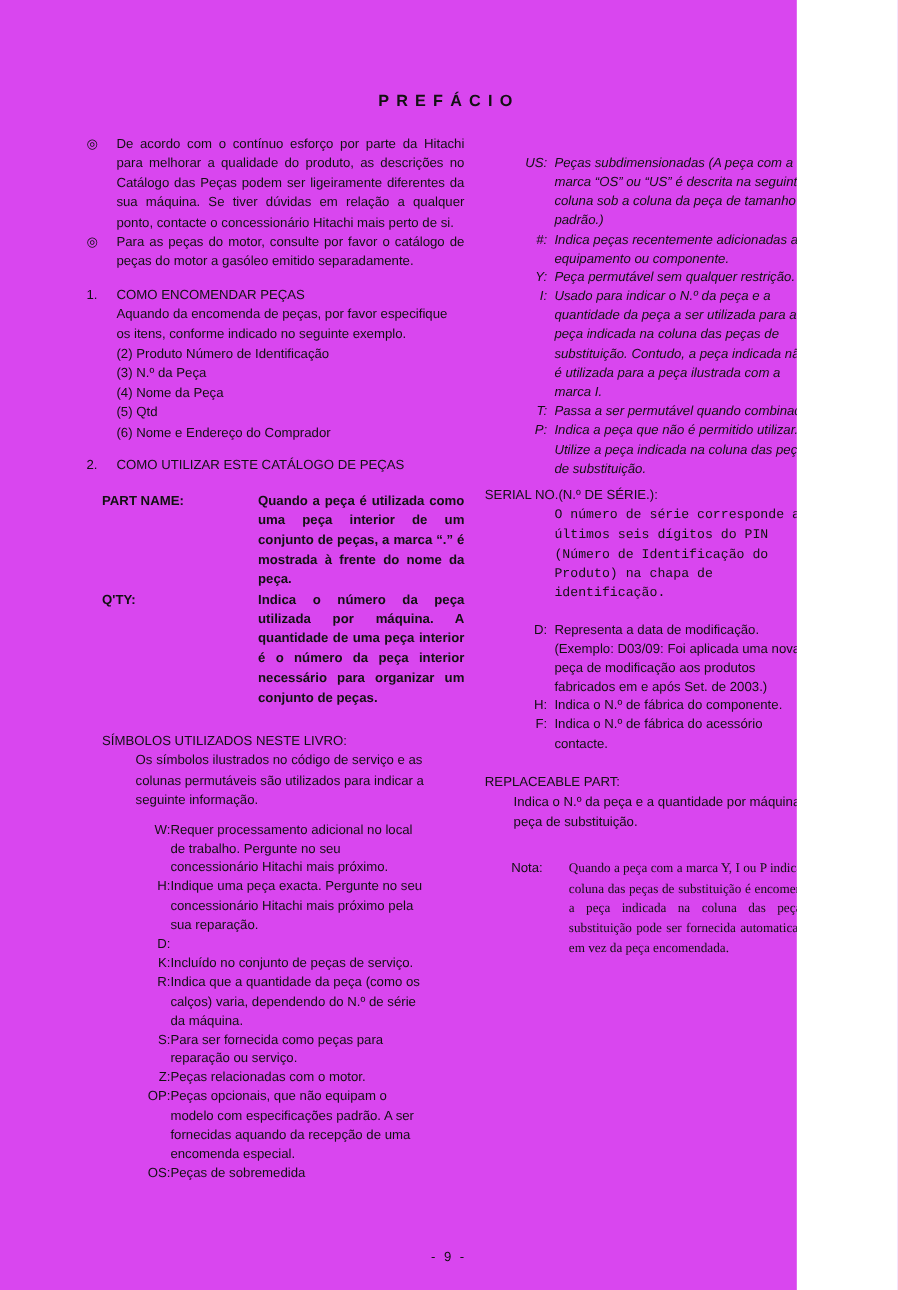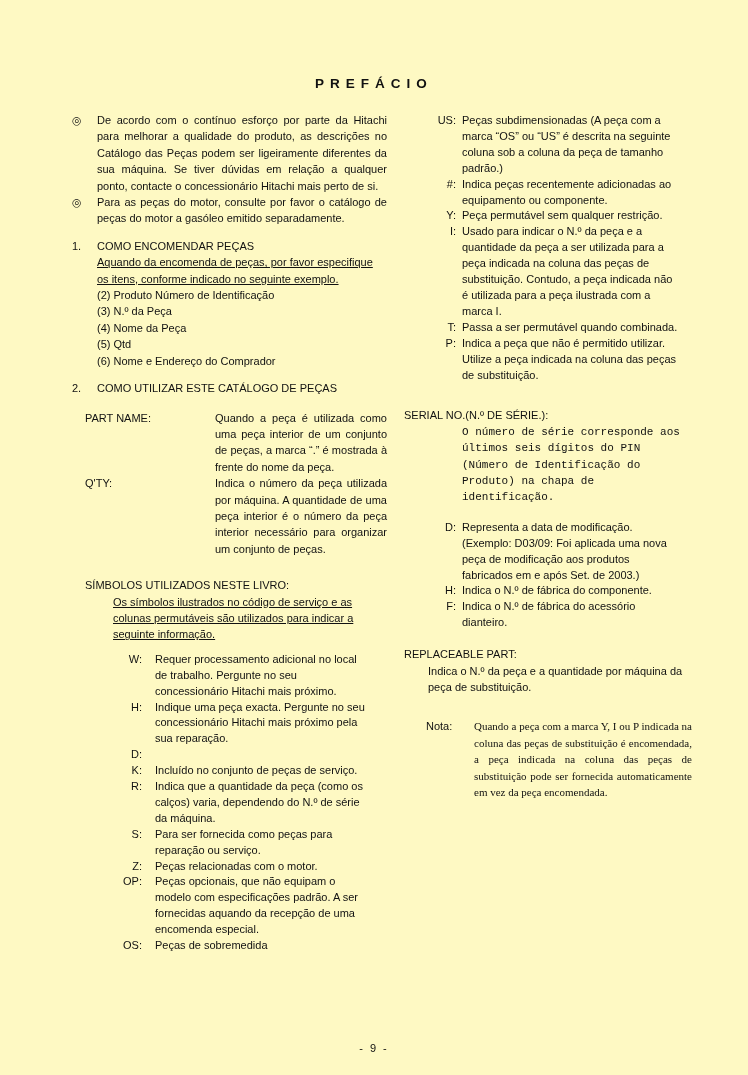--- a/index.html
+++ b/index.html
@@ -1,19 +1,19 @@
 <!DOCTYPE html>
 <html><head>
 <meta charset="utf-8">
 <style>
   html,body{margin:0;padding:0;background:#ffffff;}
   .page{
     position:relative;
-    width:748px;height:1075px;
-    background:#fef9c3;
+    width:664px;height:1075px;
+    background:#d946ef;
     color:#111;
     font-family:"Liberation Sans","DejaVu Sans",sans-serif;
     font-size:11px;
     line-height:16.4px;
     overflow:hidden;
   }
   .title{
     position:absolute;top:76px;left:0;width:748px;
     text-align:center;
     font-size:13.5px;font-weight:bold;
@@ -26,42 +26,42 @@
   
   .bullet-item{display:flex;}
   .bullet-glyph{flex:0 0 25px;font-size:11px;}
   .bullet-text{flex:1;text-align:justify;}
 
   
   .section{margin-top:11px;}
   .sec-head{display:flex;}
   .sec-num{flex:0 0 25px;}
   .sec-title{flex:1;}
-  .sec-body{margin-left:25px;width:282px;text-decoration:underline;}
+  .sec-body{margin-left:25px;width:282px;}
   .enum-line{margin-left:25px;}
 
   
-  .defs{margin-top:13px;}
+  .defs{margin-top:13px;font-weight:bold;}
   .def-row{display:flex;padding-left:13px;}
   .def-label{flex:0 0 130px;}
   .def-text{flex:1;text-align:justify;}
 
   
   .symbols-header{margin-top:20px;padding-left:13px;}
-  .symbols-intro{margin-left:41px;width:256px;text-decoration:underline;}
+  .symbols-intro{margin-left:41px;width:256px;}
   .sym-list{margin-top:9px;line-height:15.9px;}
   .sym-row{display:flex;}
   .sym-list-left .sym-label{flex:0 0 70px;text-align:right;}
-  .sym-list-left .sym-text{margin-left:13px;width:215px;}
+  .sym-list-left .sym-text{width:215px;}
 
   
   .sym-list-right .sym-label{flex:0 0 52px;text-align:right;}
   .sym-list-right .sym-text{margin-left:6px;width:216px;}
 
-  .serial-header{margin-top:24px;}
+  .serial-header{margin-top:6px;}
   .serial-body{margin-left:58px;width:225px;font-family:Liberation Mono, monospace;}
   .serial-syms{margin-top:14px;}
 
   .repl-header{margin-top:15px;}
   .repl-body{margin-left:24px;width:266px;}
 
   .nota-row{display:flex;margin-top:23px;}
   .nota-label{flex:0 0 48px;margin-left:22px;}
   .nota-text{width:218px;text-align:justify;font-family:Liberation Serif, serif;}
 
@@ -180,21 +180,21 @@
         <div class="sym-row">
           <span class="sym-label">OS:</span>
           <span class="sym-text">Peças de sobremedida</span>
         </div>
       </div>
 
   </div>
 
   <div class="col-right">
 
-    <div class="sym-list sym-list-right" style="margin-top:0;">
+    <div class="sym-list sym-list-right" style="margin-top:16px;font-style:italic;">
 
         <div class="sym-row">
           <span class="sym-label">US:</span>
           <span class="sym-text">Peças subdimensionadas (A peça com a marca “OS” ou “US” é descrita na seguinte coluna sob a coluna da peça de tamanho padrão.)</span>
         </div>
 
         <div class="sym-row">
           <span class="sym-label">#:</span>
           <span class="sym-text">Indica peças recentemente adicionadas ao equipamento ou componente.</span>
         </div>
@@ -230,21 +230,21 @@
           <span class="sym-text">Representa a data de modificação. (Exemplo: D03/09: Foi aplicada uma nova peça de modificação aos produtos fabricados em e após Set. de 2003.)</span>
         </div>
 
         <div class="sym-row">
           <span class="sym-label">H:</span>
           <span class="sym-text">Indica o N.º de fábrica do componente.</span>
         </div>
 
         <div class="sym-row">
           <span class="sym-label">F:</span>
-          <span class="sym-text">Indica o N.º de fábrica do acessório dianteiro.</span>
+          <span class="sym-text">Indica o N.º de fábrica do acessório contacte.</span>
         </div>
       </div>
 
     <div class="repl-header">REPLACEABLE PART:</div>
     <div class="repl-body">Indica o N.º da peça e a quantidade por máquina da peça de substituição.</div>
 
     <div class="nota-row">
       <span class="nota-label">Nota:</span>
       <span class="nota-text">Quando a peça com a marca Y, I ou P indicada na coluna das peças de substituição é encomendada, a peça indicada na coluna das peças de substituição pode ser fornecida automaticamente em vez da peça encomendada.</span>
     </div>

